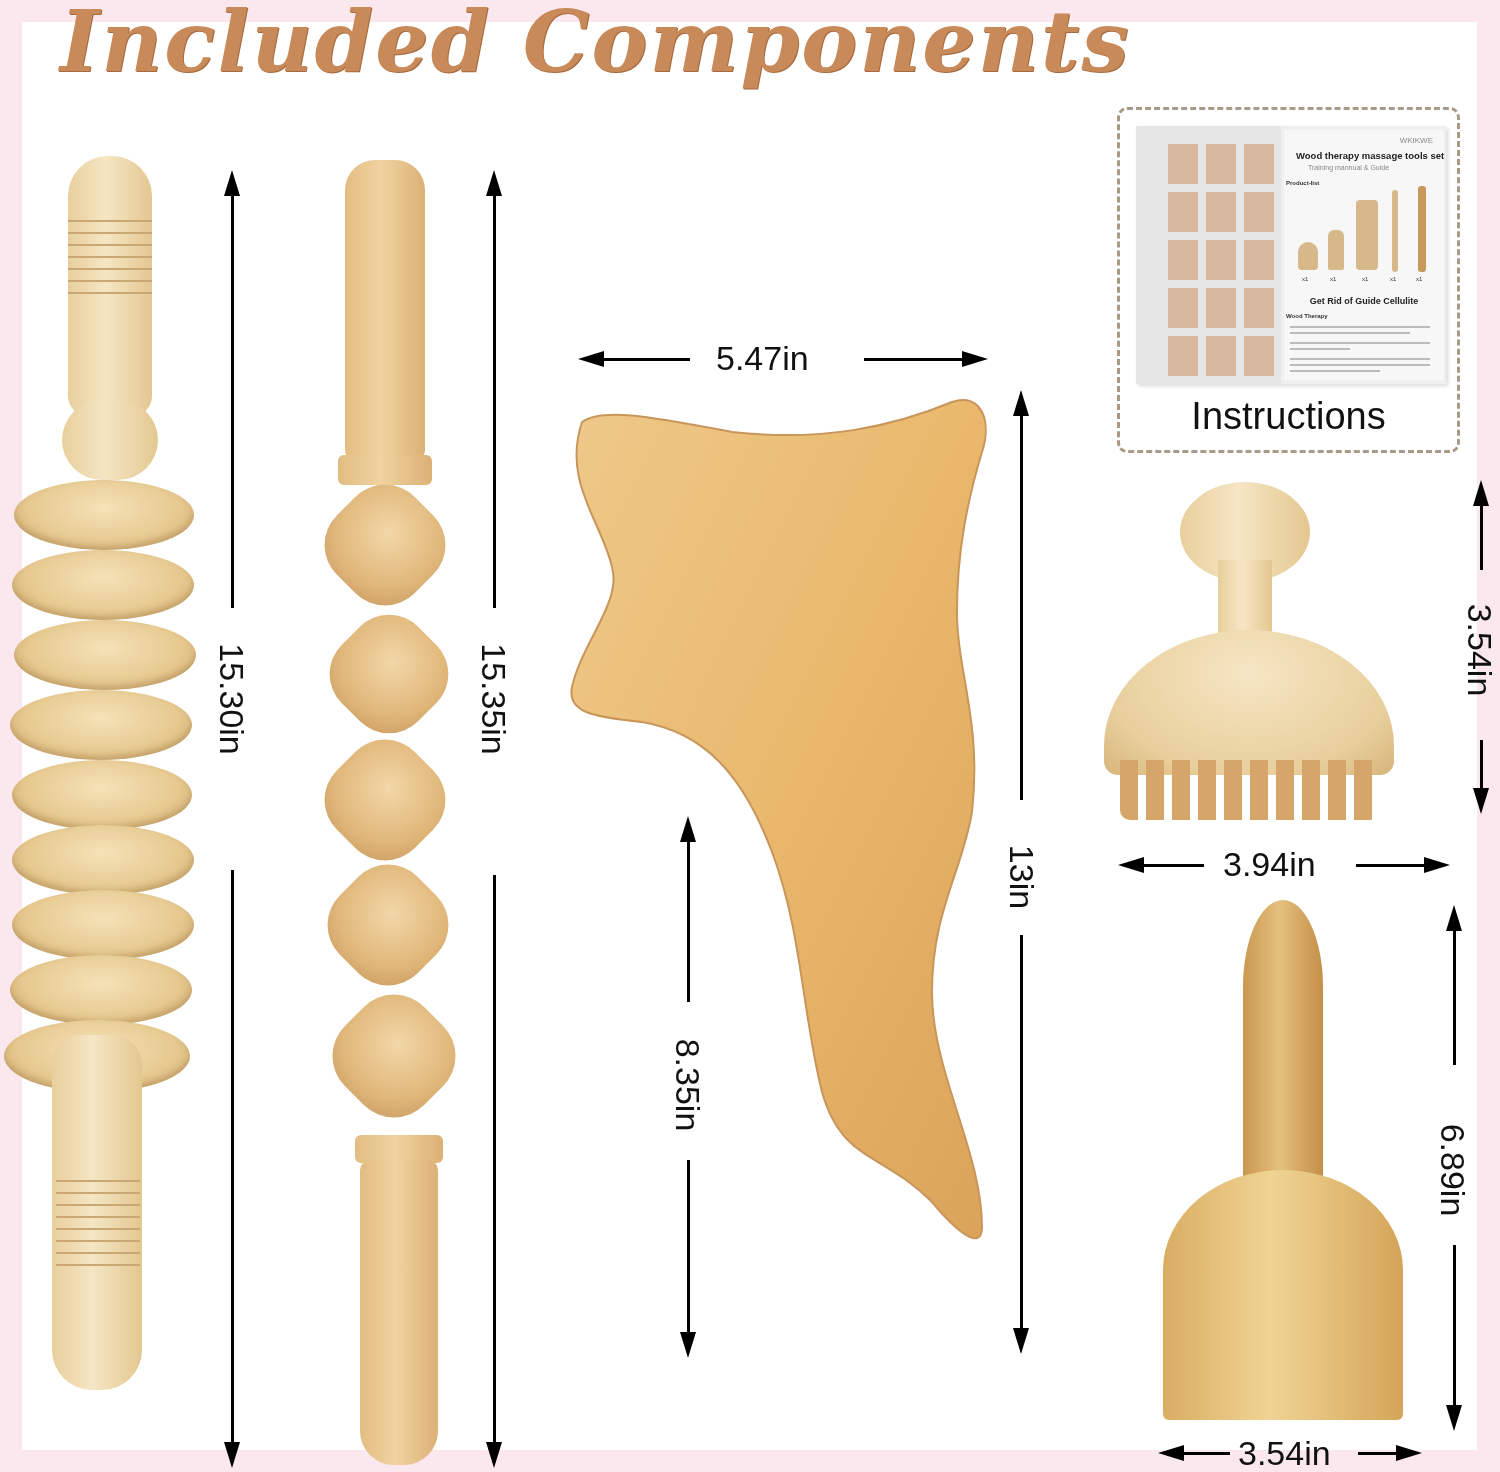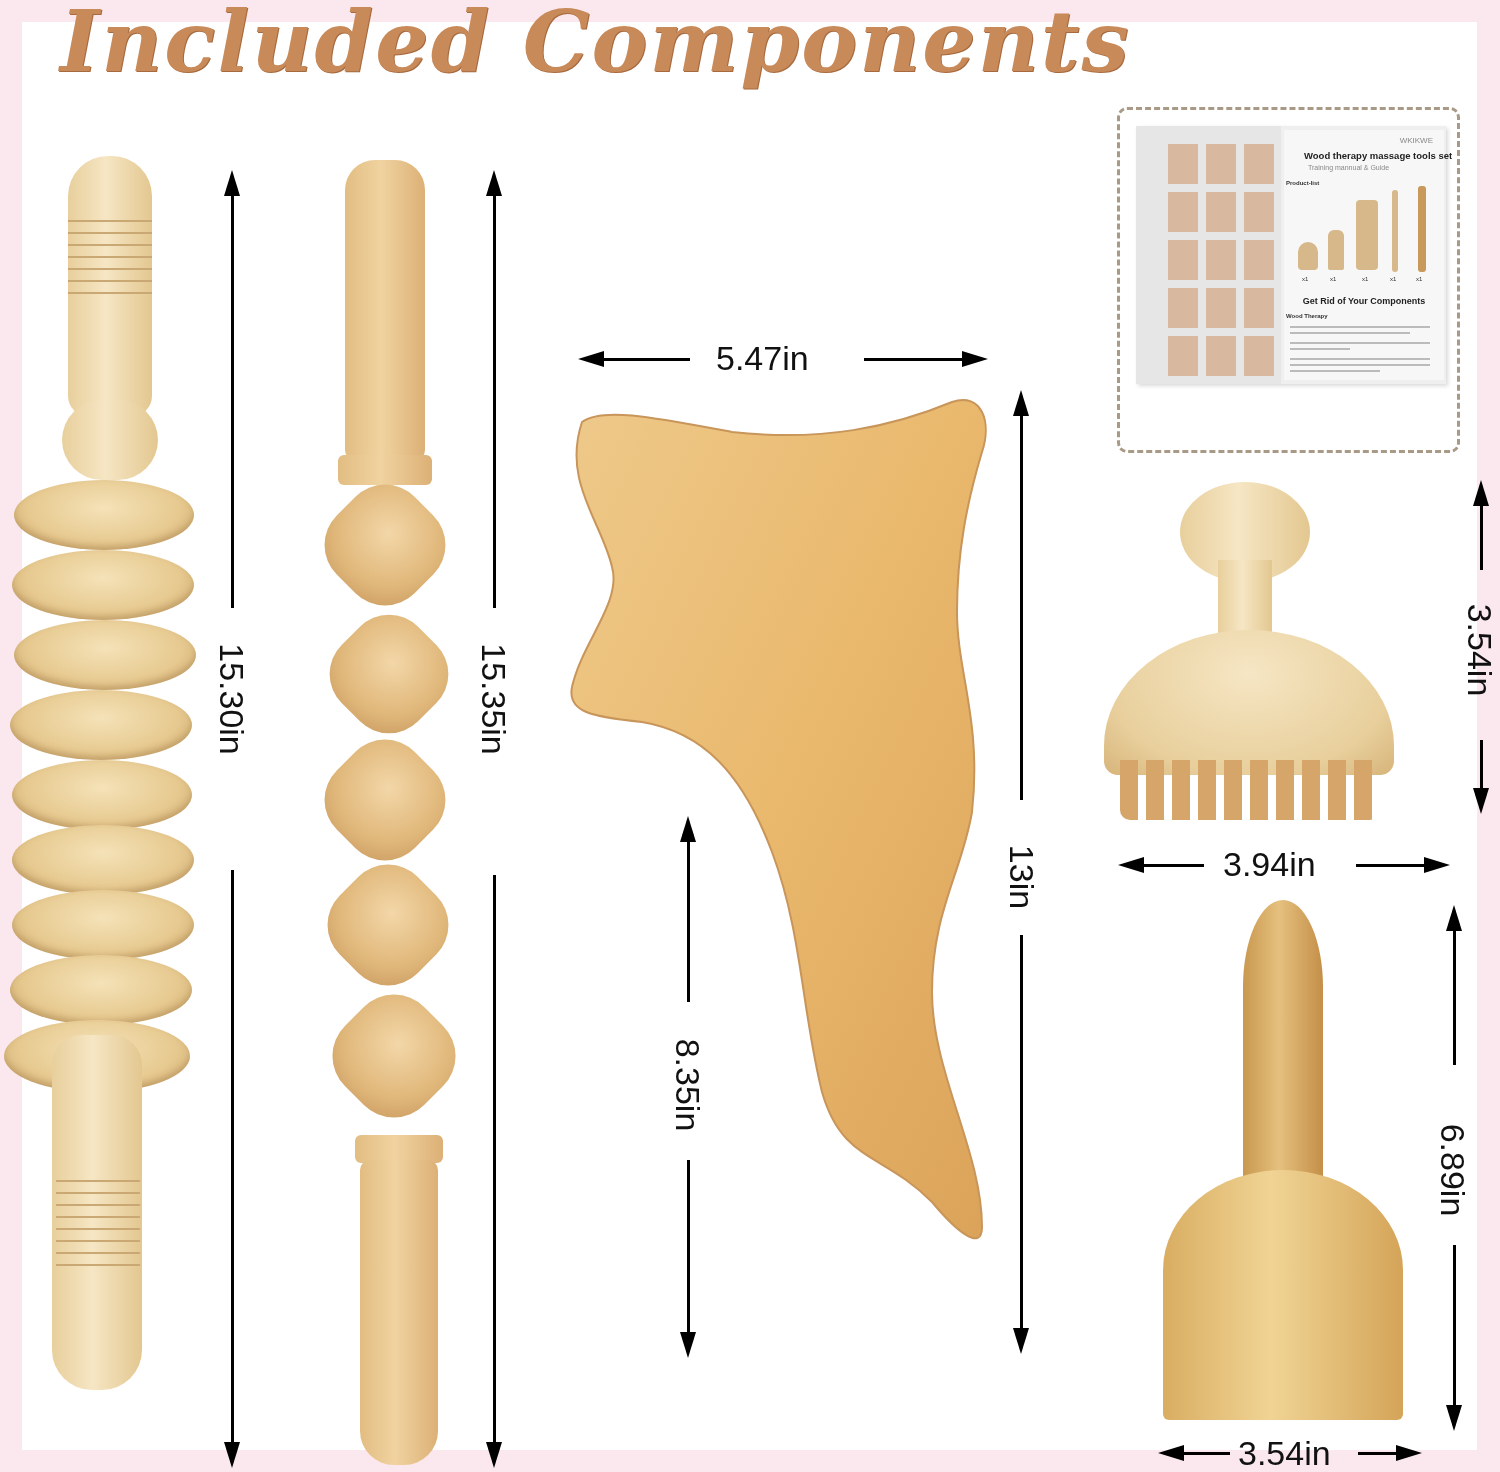--- a/index.html
+++ b/index.html
@@ -14,21 +14,21 @@
   .arr-down { position:absolute; width:0; height:0; border-left:8px solid transparent; border-right:8px solid transparent; border-top:26px solid #000; }
   .arr-left { position:absolute; width:0; height:0; border-top:8px solid transparent; border-bottom:8px solid transparent; border-right:26px solid #000; }
   .arr-right { position:absolute; width:0; height:0; border-top:8px solid transparent; border-bottom:8px solid transparent; border-left:26px solid #000; }
   .rot { transform-origin:center center; transform:rotate(90deg); }
   .instr-box { position:absolute; left:1117px; top:107px; width:337px; height:340px; border:3px dashed #a89a86; border-radius:10px; background:#fff; }
   .manual { position:absolute; left:16px; top:16px; width:310px; height:258px; background:#efefef; box-shadow:2px 2px 4px rgba(0,0,0,0.15); }
   .manual-left { position:absolute; left:0; top:0; width:145px; height:258px; background:#e6e6e6; }
   .manual-right { position:absolute; left:148px; top:4px; width:160px; height:250px; background:#f7f7f7; }
   .thumb { position:absolute; width:30px; height:40px; background:#d9b8a0; }
   .m-brand { position:absolute; right:11px; top:6px; font-size:8px; color:#888; }
-  .m-title { position:absolute; left:20px; top:20px; font-size:9.5px; font-weight:bold; color:#222; white-space:nowrap; }
+  .m-title { position:absolute; left:12px; top:20px; font-size:9.5px; font-weight:bold; color:#222; white-space:nowrap; }
   .m-sub { position:absolute; left:24px; top:34px; font-size:7px; color:#888; white-space:nowrap; }
   .m-plist { position:absolute; left:2px; top:50px; font-size:6px; font-weight:bold; color:#333; }
   .m-qty { position:absolute; top:146px; font-size:6px; color:#333; }
   .m-h2 { position:absolute; left:0; width:160px; top:166px; text-align:center; font-size:9px; font-weight:bold; color:#222; }
   .m-h3 { position:absolute; left:2px; top:183px; font-size:6px; font-weight:bold; color:#333; }
   .m-line { position:absolute; left:6px; height:2px; background:#bbb; }
   .mini-tool { position:absolute; background:#d6b88a; }
   .instr-label { position:absolute; left:0; width:337px; top:285px; text-align:center; font-size:38px; color:#111; }
   
   .wood { background:linear-gradient(90deg,#e8cf9c 0%,#f6e6c4 45%,#e3c790 100%); }
@@ -151,31 +151,32 @@
       <div class="mini-tool" style="left:14px;top:112px;width:20px;height:28px;border-radius:10px 10px 4px 4px;"></div>
       <div class="mini-tool" style="left:44px;top:100px;width:16px;height:40px;border-radius:6px 6px 2px 2px;"></div>
       <div class="mini-tool" style="left:72px;top:70px;width:22px;height:70px;border-radius:4px;"></div>
       <div class="mini-tool" style="left:108px;top:60px;width:6px;height:82px;border-radius:3px;"></div>
       <div class="mini-tool" style="left:134px;top:56px;width:8px;height:86px;border-radius:3px;background:#c9995c;"></div>
       <div class="m-qty" style="left:18px;">x1</div>
       <div class="m-qty" style="left:46px;">x1</div>
       <div class="m-qty" style="left:78px;">x1</div>
       <div class="m-qty" style="left:106px;">x1</div>
       <div class="m-qty" style="left:132px;">x1</div>
-      <div class="m-h2">Get Rid of Your Components</div>
+      <div class="m-h2">Get Rid of Guide Cellulite</div>
       <div class="m-h3">Wood Therapy</div>
       <div class="m-line" style="top:196px;width:140px;"></div>
       <div class="m-line" style="top:202px;width:120px;"></div>
       <div class="m-line" style="top:212px;width:140px;"></div>
       <div class="m-line" style="top:218px;width:60px;"></div>
       <div class="m-line" style="top:228px;width:140px;"></div>
       <div class="m-line" style="top:234px;width:140px;"></div>
       <div class="m-line" style="top:240px;width:90px;"></div>
     </div>
   </div>
+  <div class="instr-label">Instructions</div>
 </div>
 
 <div>
   <div class="abs wood" style="left:1180px;top:482px;width:130px;height:100px;border-radius:50%;"></div>
   <div class="abs wood" style="left:1218px;top:560px;width:54px;height:80px;"></div>
   <div class="abs" style="left:1104px;top:630px;width:290px;height:145px;border-radius:50% 50% 14px 14px / 80% 80% 14px 14px;background:radial-gradient(ellipse at 50% 30%,#f6e6c4 0%,#e8cf9c 70%,#d7b47a 100%);"></div>
   <div class="abs" style="left:1120px;top:760px;width:260px;height:60px;background:repeating-linear-gradient(90deg,#d6a56a 0 18px,transparent 18px 26px);border-radius:0 0 10px 10px;"></div>
 </div>
 
 <div>

